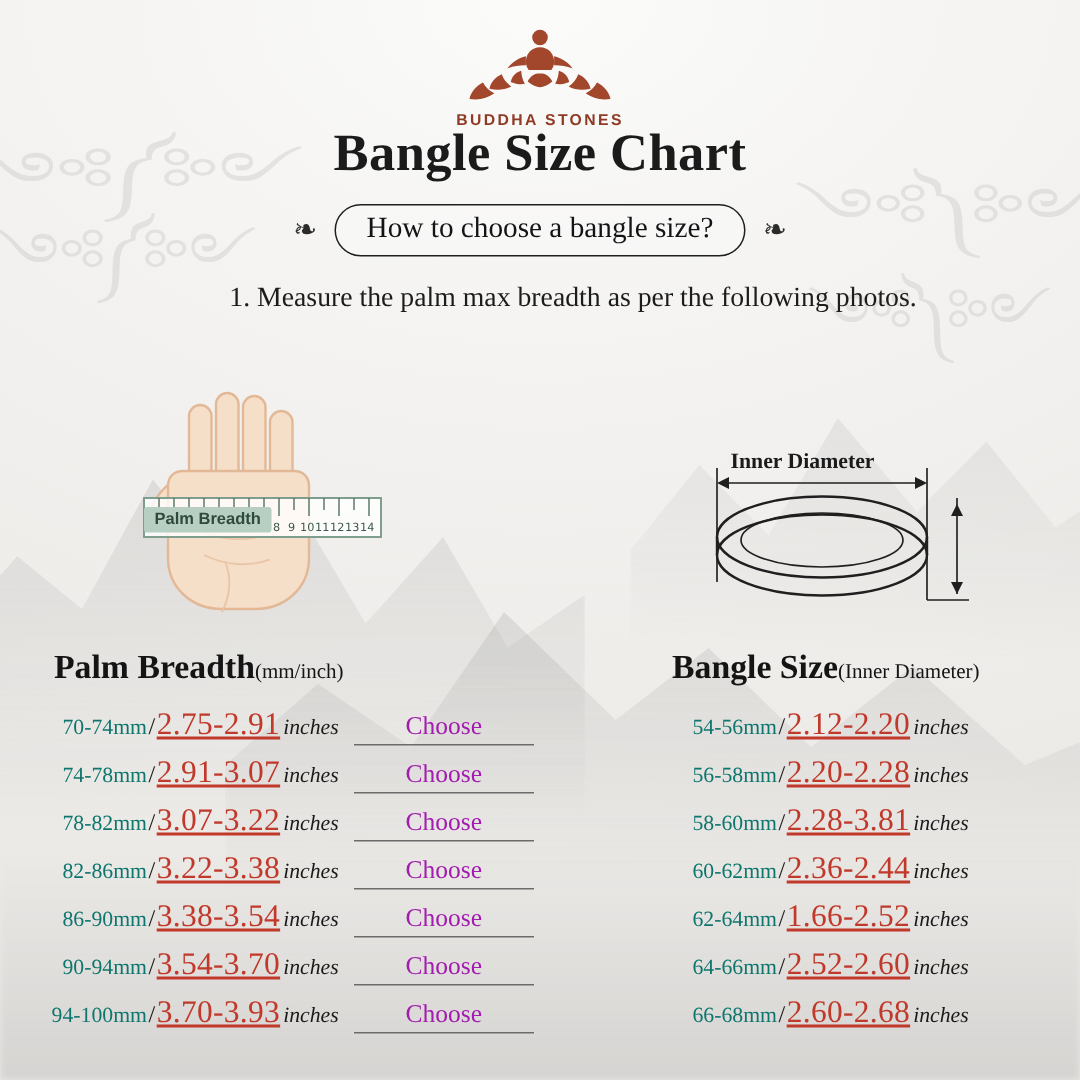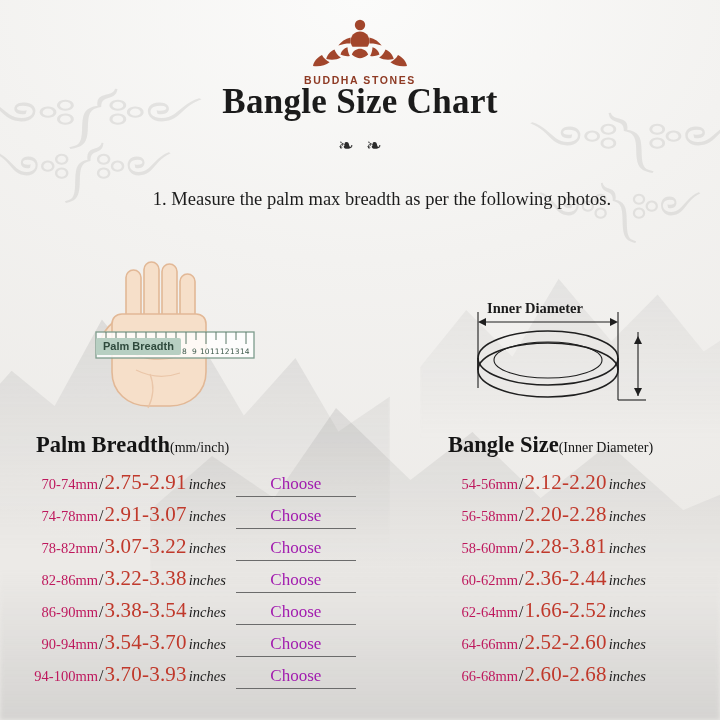--- a/index.html
+++ b/index.html
@@ -108,24 +108,24 @@
   
   .tbl{position:absolute;top:470px;}
   .tbl.left{left:24px;width:345px;}
   .tbl.right{left:446px;width:262px;}
   .row{
     display:flex;align-items:baseline;
     height:32px;
     font-family:"Liberation Serif", serif;
     white-space:nowrap;
   }
-  .mm{font-size:14.5px;color:#be185d;}
+  .mm{font-size:14.5px;color:#0f766e;}
   .slash{font-size:16px;color:#1a1a1a;padding:0 1px;}
   .inch{
-    font-size:21px;color:#c0392b;font-weight:400;letter-spacing:.2px;
+    font-size:21px;color:#c0392b;font-weight:400;letter-spacing:.2px;text-decoration:underline;
   }
   .unit{font-size:14.5px;color:#1a1a1a;margin-left:2px;font-style:italic;}
   .choose{
     margin-left:10px;
     position:relative;
     min-width:120px;
     text-align:center;
     font-size:17px;color:#a21caf;
     font-family:"Liberation Serif", serif;
     padding-bottom:2px;
@@ -171,20 +171,21 @@
       </g>
     </svg>
   </span>
   <div class="brand">BUDDHA STONES</div>
 </div>
 
 <h1 class="title">Bangle Size Chart</h1>
 
 <div class="sub-wrap">
   <span class="flourish">❧</span>
+  <span class="subtitle">How to choose a bangle size?</span>
   <span class="flourish">❧</span>
 </div>
 
 <div class="steps">
   <div>1. Measure the palm max breadth as per the following photos.</div>
 </div>
 
 <div class="hand">
   <svg width="190" height="170" viewBox="0 0 190 170" aria-hidden="true">
 

